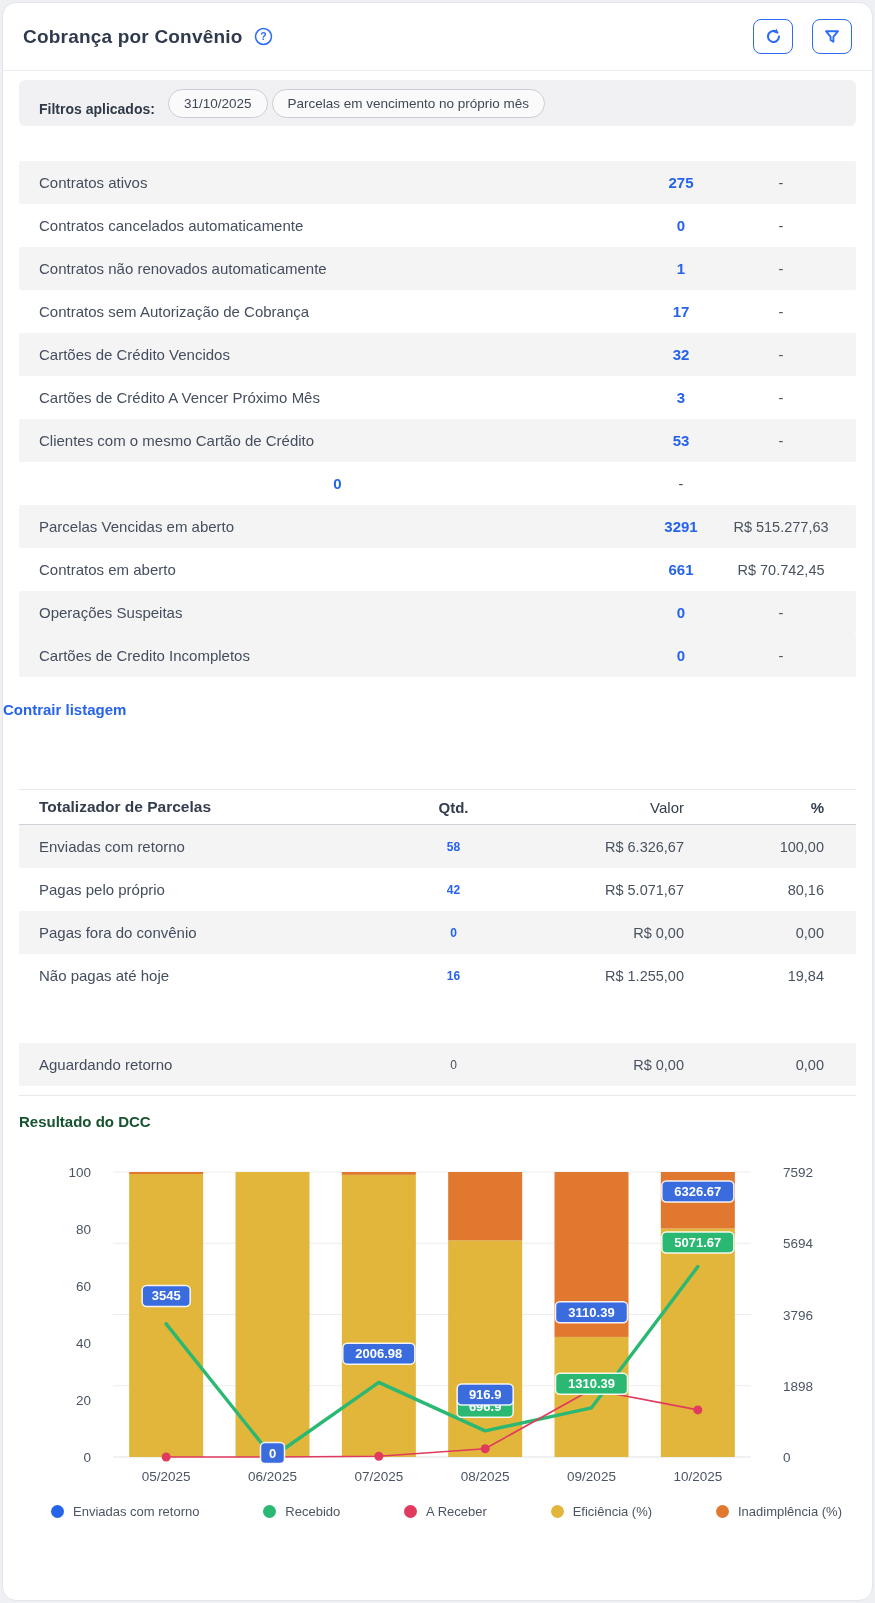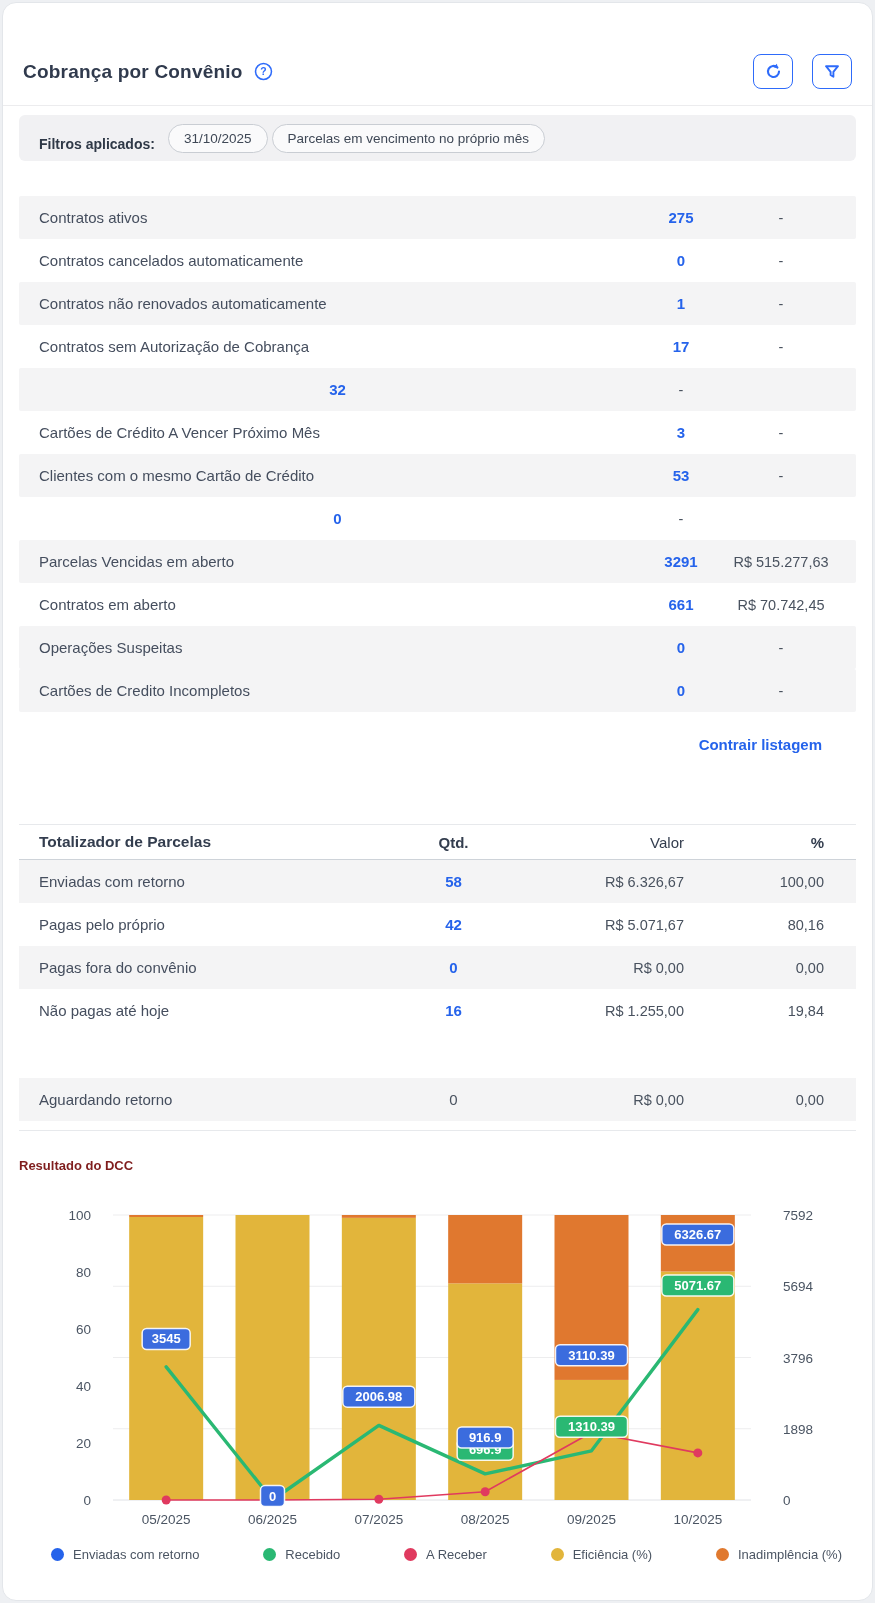--- a/index.html
+++ b/index.html
@@ -1,51 +1,51 @@
 <!DOCTYPE html>
 <html lang="pt-BR"><head>
 <meta charset="utf-8">
 <style>
   html,body{margin:0;padding:0;background:#eef0f3;font-family:"Liberation Sans",sans-serif;}
   .card{width:869px;height:1597px;margin:2px;background:#fff;border:1px solid #e3e6ea;border-radius:14px;overflow:hidden;box-sizing:content-box;}
   
-  .hdr{display:flex;align-items:center;height:68px;padding:0 20px;box-sizing:border-box;border-bottom:1px solid #ececee;margin-top:35px;}
+  .hdr{display:flex;align-items:center;height:68px;padding:0 20px;box-sizing:border-box;border-bottom:1px solid #ececee;}
   .hdr-title{font-size:19px;font-weight:700;color:#303a4d;letter-spacing:.2px;}
   .help{margin-left:11px;display:flex;align-items:center;cursor:pointer;}
   .hdr-spacer{flex:1;}
   .icon-btn{width:40px;height:35px;border:1px solid #2e6bfa;border-radius:8px;background:#fff;display:flex;align-items:center;justify-content:center;margin-left:19px;cursor:pointer;padding:0;}
   
   .filters{margin:9px 16px 0;height:46px;box-sizing:border-box;background:#f1f1f3;border-radius:6px;display:flex;align-items:center;gap:13px;padding:0 20px;}
   .filters-label{font-size:14px;font-weight:700;color:#2f3947;margin-top:12px;}
   .chip{background:#fafafb;border:1px solid #c9cdd3;border-radius:16px;padding:6px 15px;font-size:13.5px;color:#3f4856;white-space:nowrap;}
   
   .list{margin-top:35px;}
   .list-row{display:grid;grid-template-columns:1fr 90px 110px;align-items:center;height:43px;margin:0 16px;padding:0 20px;border-radius:2px;}
   .striped{background:#f4f4f5;}
   .row-label{font-size:15px;color:#454e5e;}
   .row-count{justify-self:center;font-size:15px;font-weight:700;color:#2563eb;text-decoration:none;}
   .row-value{justify-self:center;font-size:14.5px;color:#49525f;}
   
-  .collapse-row{text-align:right;margin:24px 50px 0 0;height:18px;}
+  .collapse-row{margin:24px 50px 0 0;height:18px;}
   .collapse-link{font-size:15px;font-weight:700;color:#2563eb;text-decoration:none;cursor:pointer;}
   
   .divider{height:1px;background:#e7e9ec;margin:0 16px;}
   .d-above-table{margin-top:70px;}
   .d-after-footer{margin-top:9px;}
   
   .t-head{display:grid;grid-template-columns:1fr 115px 185px 140px;align-items:center;height:34px;margin:0 16px;padding:0 20px;border-bottom:1px solid #ced3d9;}
   .t-title{font-size:15.5px;font-weight:700;color:#333d4e;}
   .t-col{font-size:15px;font-weight:700;color:#333d4e;}
   .t-row{display:grid;grid-template-columns:1fr 115px 185px 140px;align-items:center;height:43px;margin:0 16px;padding:0 20px;}
-  .c-qty{justify-self:center;font-size:15px;font-weight:700;color:#2563eb;text-decoration:none;}
+  .c-qty{justify-self:center;font-size:12px;font-weight:700;color:#2563eb;text-decoration:none;}
   .c-qty.plain{color:#49525f;font-weight:400;}
   .c-val,.c-pct{justify-self:end;padding-right:12px;font-size:14.5px;color:#49525f;}
   .t-footer{margin-top:46px;background:#f4f4f5;}
   
-  .chart-title{margin:27px 16px 0;font-size:13px;font-weight:700;color:#7f1d1d;}
+  .chart-title{margin:17px 16px 0;font-size:15px;font-weight:700;color:#14532d;}
   .chart-svg{display:block;margin:6px 16px 0;}
   .ax{font-family:"Liberation Sans",sans-serif;font-size:13.5px;fill:#4b5563;}
   .pt-lbl{font-family:"Liberation Sans",sans-serif;font-size:13px;font-weight:700;fill:#ffffff;}
   .legend{display:flex;justify-content:space-between;align-items:center;margin:8px 16px 0;padding:0 14px 0 32px;}
   .leg-item{display:flex;align-items:center;gap:9px;font-size:13px;color:#4b5563;cursor:pointer;}
   .leg-dot{width:13px;height:13px;border-radius:50%;flex:0 0 auto;}
 </style>
 </head>
 <body>
 
@@ -100,20 +100,21 @@
         <span class="row-label">Contratos não renovados automaticamente</span>
         <a class="row-count" href="#">1</a>
         <span class="row-value">-</span>
       </div>
       <div class="list-row">
         <span class="row-label">Contratos sem Autorização de Cobrança</span>
         <a class="row-count" href="#">17</a>
         <span class="row-value">-</span>
       </div>
       <div class="list-row striped">
+        <span class="row-label">Cartões de Crédito Vencidos</span>
         <a class="row-count" href="#">32</a>
         <span class="row-value">-</span>
       </div>
       <div class="list-row">
         <span class="row-label">Cartões de Crédito A Vencer Próximo Mês</span>
         <a class="row-count" href="#">3</a>
         <span class="row-value">-</span>
       </div>
       <div class="list-row striped">
         <span class="row-label">Clientes com o mesmo Cartão de Crédito</span>

